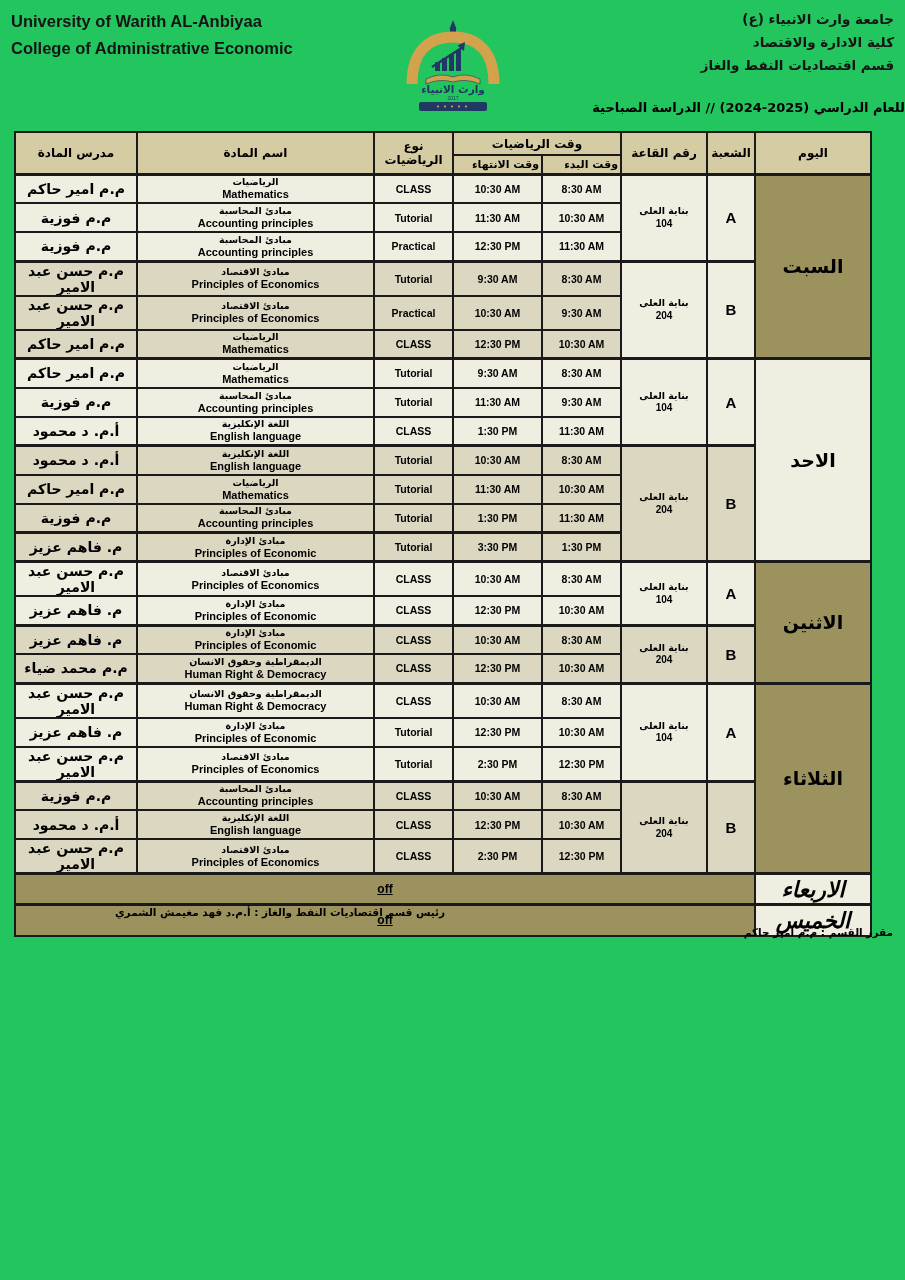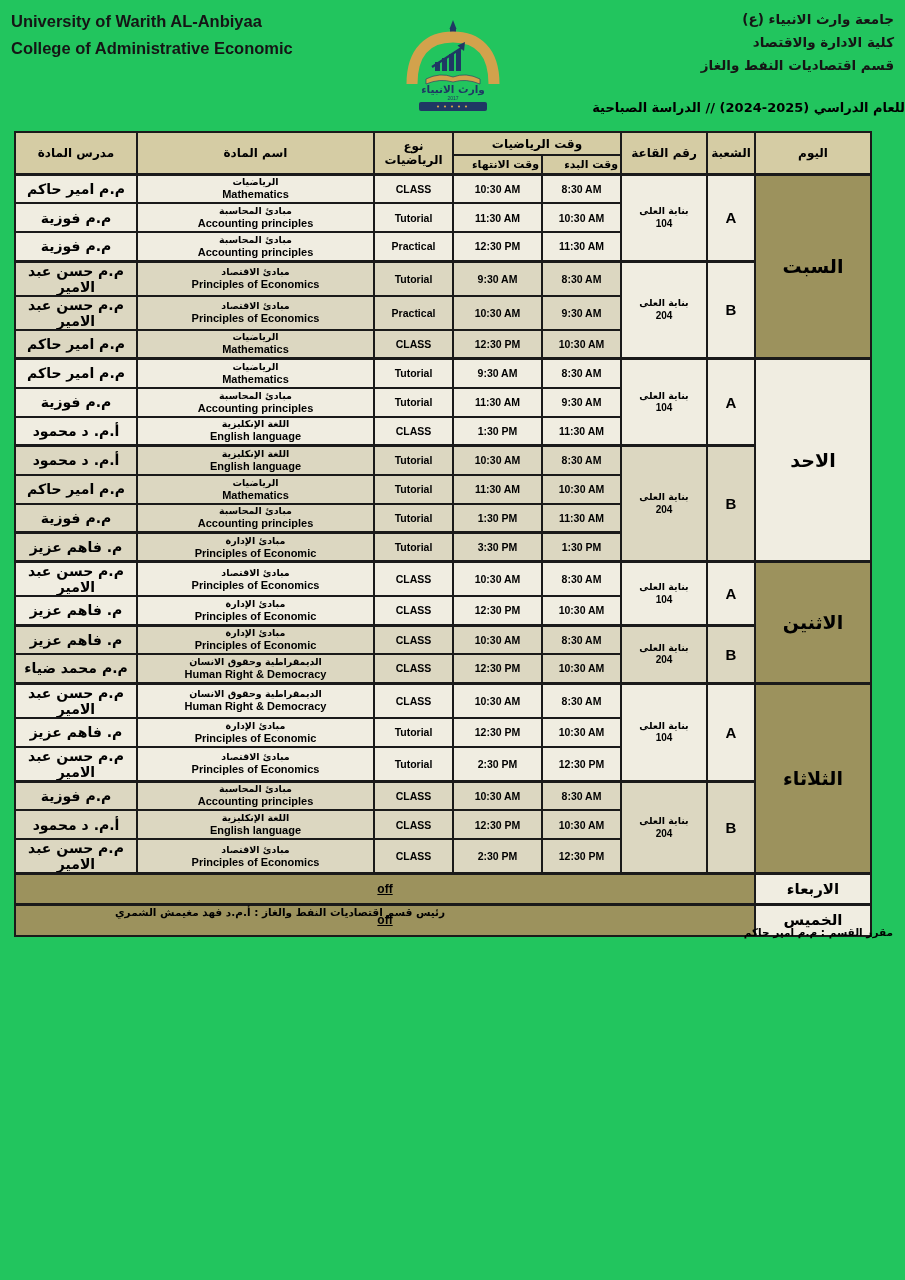--- a/index.html
+++ b/index.html
@@ -36,21 +36,21 @@
   .bg-olive  { background:var(--olive);margin-top:31px; }
   .bg-cream  { background:var(--cream); }
   .bg-beige  { background:var(--beige); }
   .bg-header { background:var(--header_bg); }
   thead th { font-weight:bold; }
   tr.h1 { height:23px; } .h1 th { font-size:12px; }
   tr.h2 { height:19px; } .h2 th { font-size:11px;text-align:right; }
   tr.row { height:29px; }
   tr.off-row { height:31px; }
   .day-cell { font-size:19px; font-weight:bold; }
-  .off-day  { font-size:15px; font-weight:bold; }
+  .off-day  { font-size:22px; font-weight:bold;font-style:italic; }
   .sec-cell { font-size:15px; font-weight:bold; font-family:"Liberation Sans", sans-serif; }
   .room-cell { font-weight:bold; }
   .room-b { font-size:9.5px; line-height:1.35; }
   .room-n { font-size:10px; line-height:1.2; font-family:"Liberation Sans", sans-serif; }
   .lat { font-family:"Liberation Sans", sans-serif; }
   .time-cell, .type-cell { font-size:10.5px; font-weight:bold; direction:ltr; }
   .subject-cell { padding:1px 2px; }
   .sub-ar { font-size:9.5px; font-weight:bold; line-height:1.25; }
   .sub-en { font-size:11px; font-weight:bold; line-height:1.15; direction:ltr; }
   .teacher-cell { font-size:14px; font-weight:bold; }

